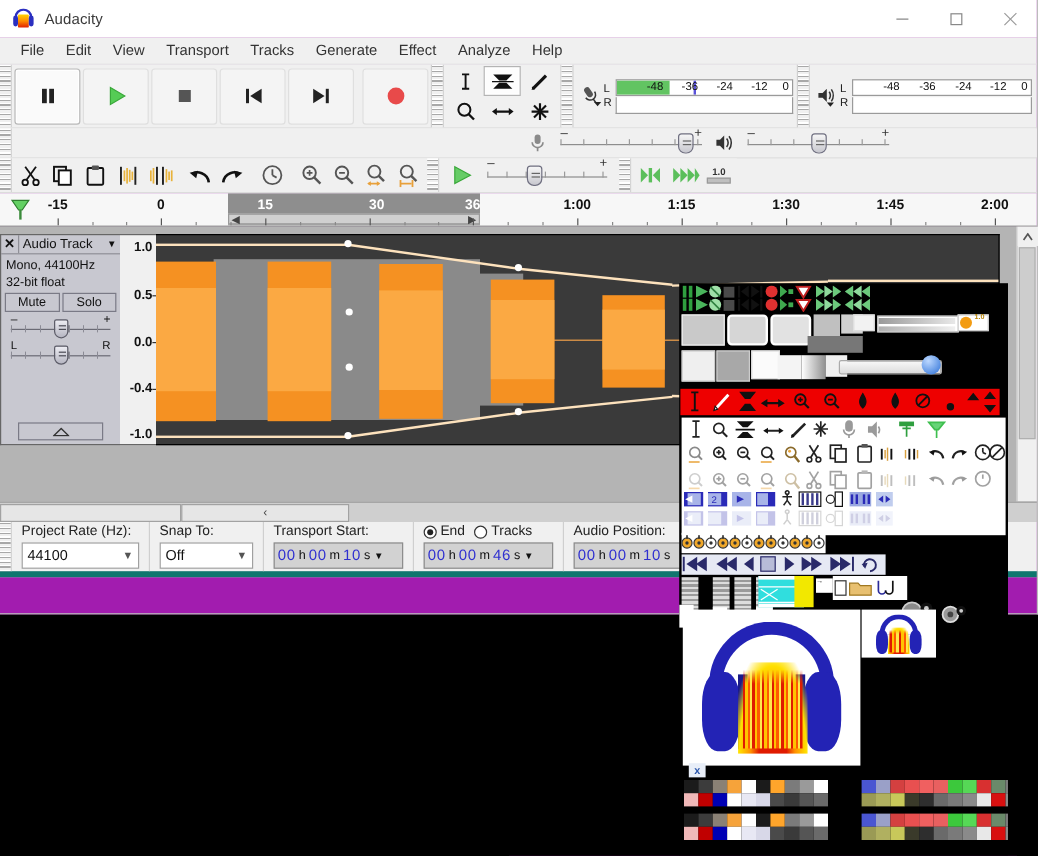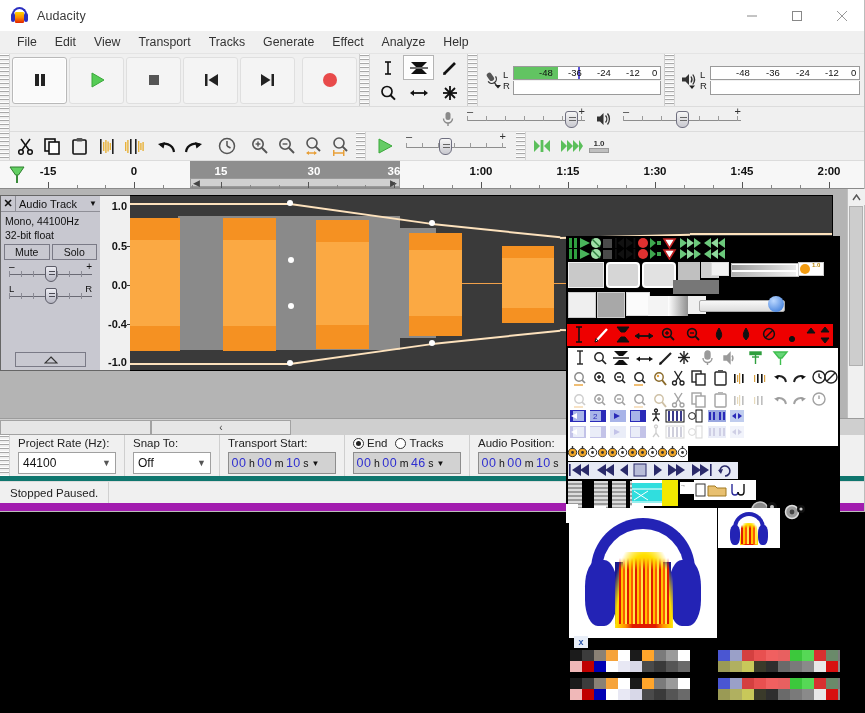--- a/index.html
+++ b/index.html
@@ -1124,24 +1124,20 @@
           <span class="tf-d">00</span>
           <span class="tf-u">h</span>
           <span class="tf-d">00</span>
           <span class="tf-u">m</span>
           <span class="tf-d">10</span>
           <span class="tf-u">s</span>
         </div>
       </div>
     </div>
 
-    <div class="statusbar">
-      <div class="status-cell">Stopped Paused.</div>
-      <div class="status-div"></div>
-    </div>
   </div>
 
   <div class="theme-overlay">
 
     <div id="tcTransport" style="position: absolute; left: 2px; top: 2px; width: 200px; height: 22px; background: rgb(0, 0, 0);"><svg width="200" height="22" viewBox="0 0 200 22">
   <g>
    <g transform="translate(1,0)">
               <rect x="0" y="0" width="3" height="10" fill="#2f9f3f"></rect>
               <rect x="5" y="0" width="3" height="10" fill="#2f9f3f"></rect>
      <rect x="0" y="11" width="3" height="10" fill="#2f9f3f"></rect>

